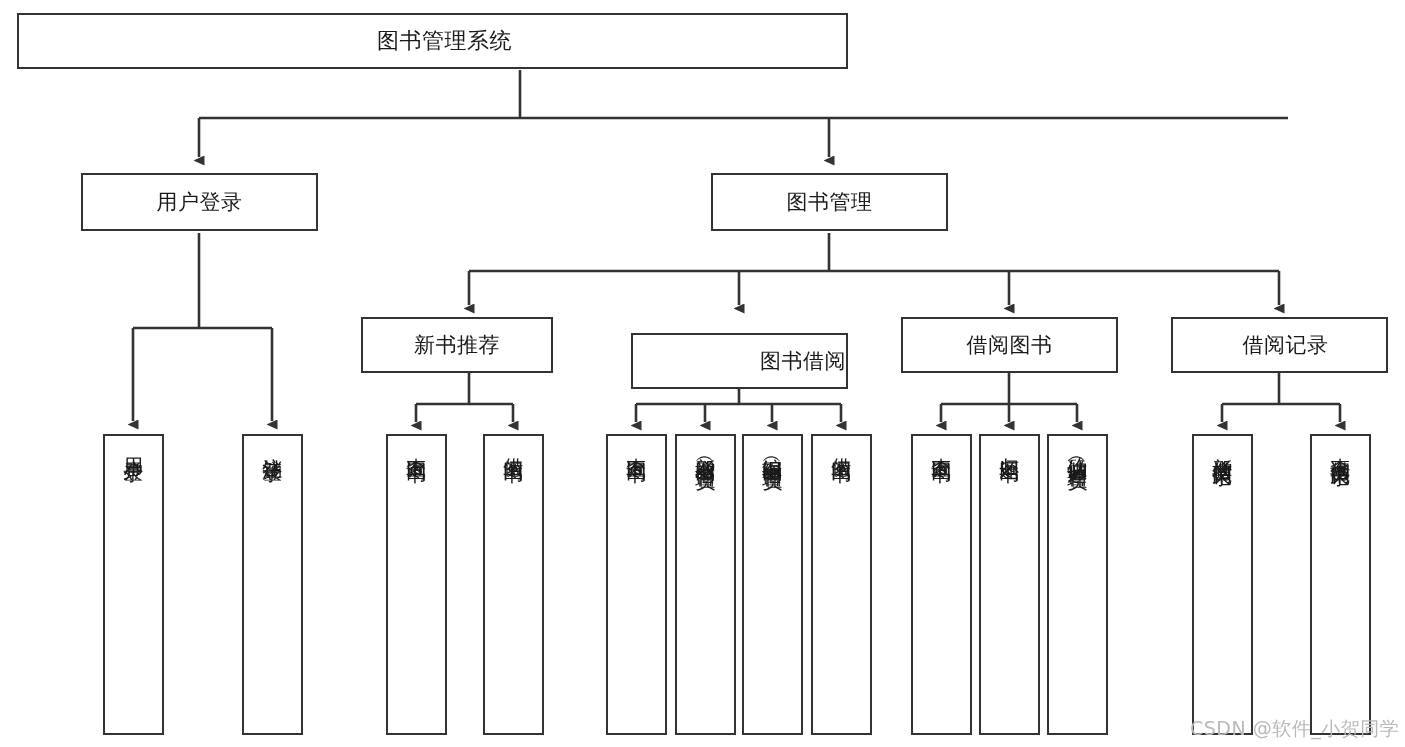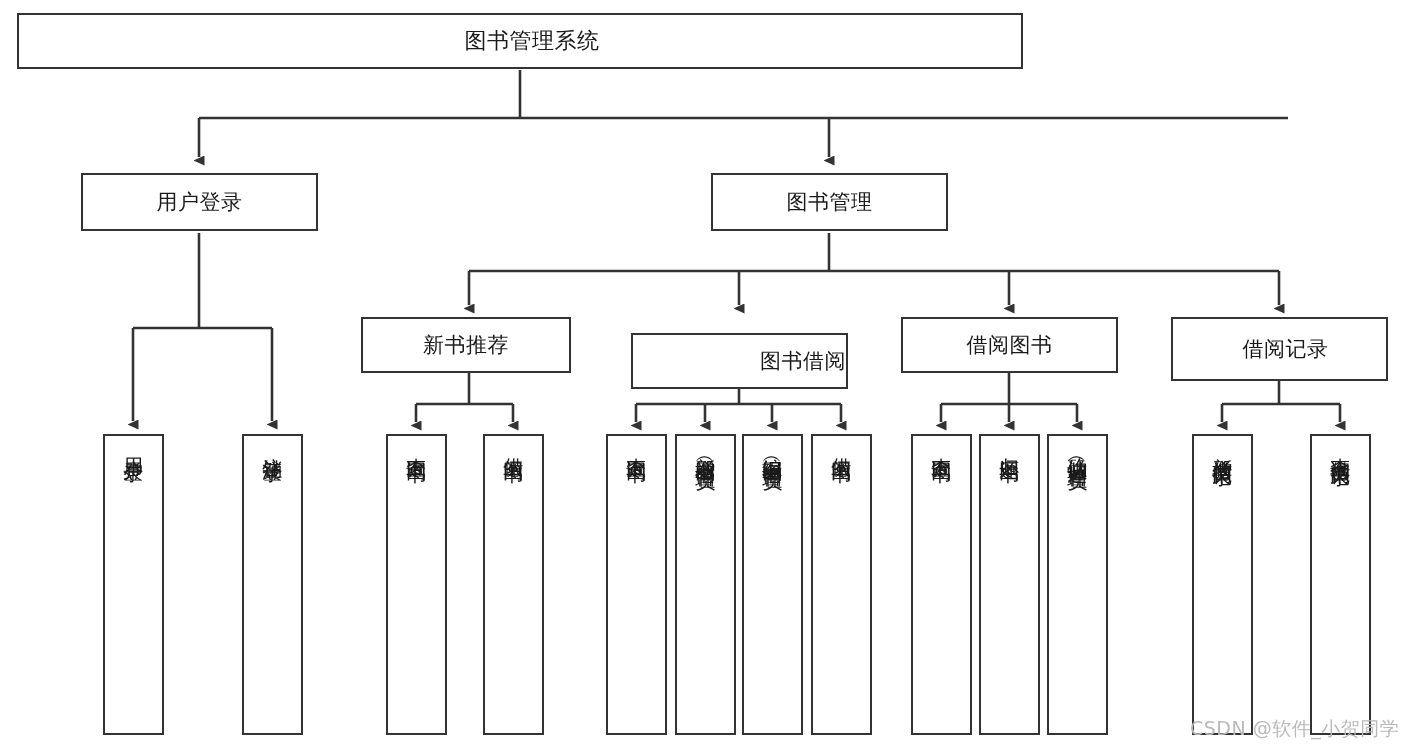--- a/index.html
+++ b/index.html
@@ -117,45 +117,45 @@
       <path d="M1009,404 L1009,422" marker-end="url(#arrowhead)"></path>
       <path d="M1077,404 L1077,422" marker-end="url(#arrowhead)"></path>
 
       <path d="M1279,373 L1279,404"></path>
       <path d="M1222,404 L1340,404"></path>
       <path d="M1222,404 L1222,422" marker-end="url(#arrowhead)"></path>
       <path d="M1340,404 L1340,422" marker-end="url(#arrowhead)"></path>
     </g>
   </svg>
 
-  <div class="node node-root" style="left:17px; top:13px; width:1006px; height:56px;padding-left:24px;">
+  <div class="node node-root" style="left:17px; top:13px; width:831px; height:56px;padding-left:24px;">
     <span class="node-label">图书管理系统</span>
   </div>
 
   <div class="node" style="left:81px; top:173px; width:237px; height:58px;">
     <span class="node-label">用户登录</span>
   </div>
 
   <div class="node" style="left:711px; top:173px; width:237px; height:58px;">
     <span class="node-label">图书管理</span>
   </div>
 
-  <div class="node" style="left:361px; top:317px; width:210px; height:56px;">
+  <div class="node" style="left:361px; top:317px; width:192px; height:56px;">
     <span class="node-label">新书推荐</span>
   </div>
 
   <div class="node" style="left:631px; top:333px; width:217px; height:56px;justify-content:flex-end;">
     <span class="node-label">图书借阅</span>
   </div>
 
   <div class="node" style="left:901px; top:317px; width:217px; height:56px;">
     <span class="node-label">借阅图书</span>
   </div>
 
-  <div class="node" style="left:1171px; top:317px; width:217px; height:64px;padding-left:12px;">
+  <div class="node" style="left:1171px; top:317px; width:217px; height:56px;padding-left:12px;">
     <span class="node-label">借阅记录</span>
   </div>
 
   <div class="node node-leaf" style="left:103px; top:434px; width:61px; height:301px;">
     <span class="node-label">用户登录</span>
   </div>
 
   <div class="node node-leaf" style="left:242px; top:434px; width:61px; height:301px;">
     <span class="node-label">注销登录</span>
   </div>

